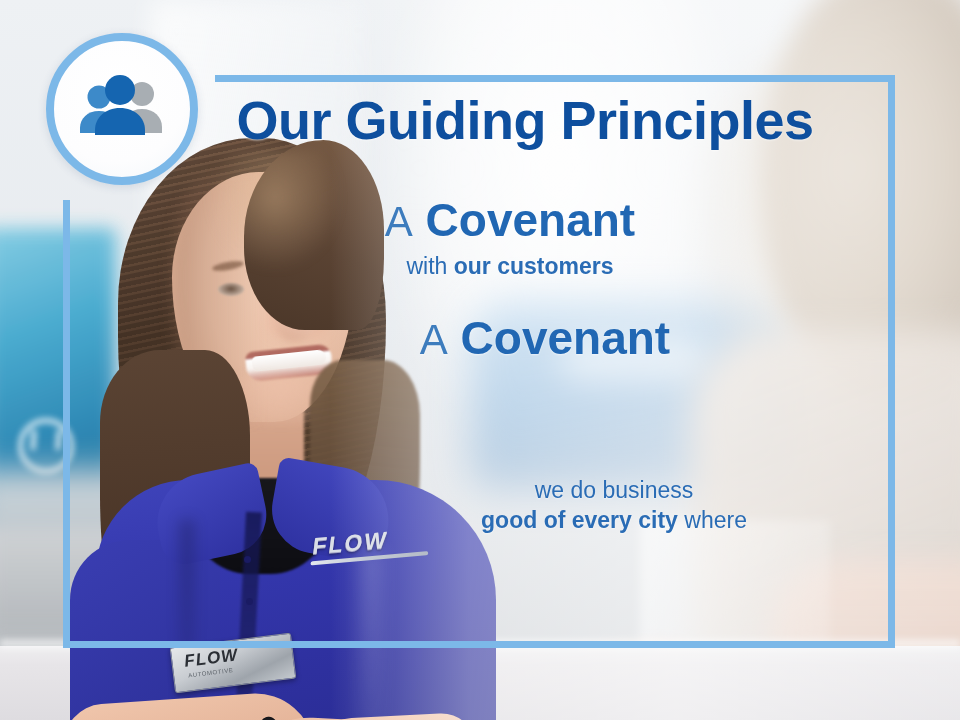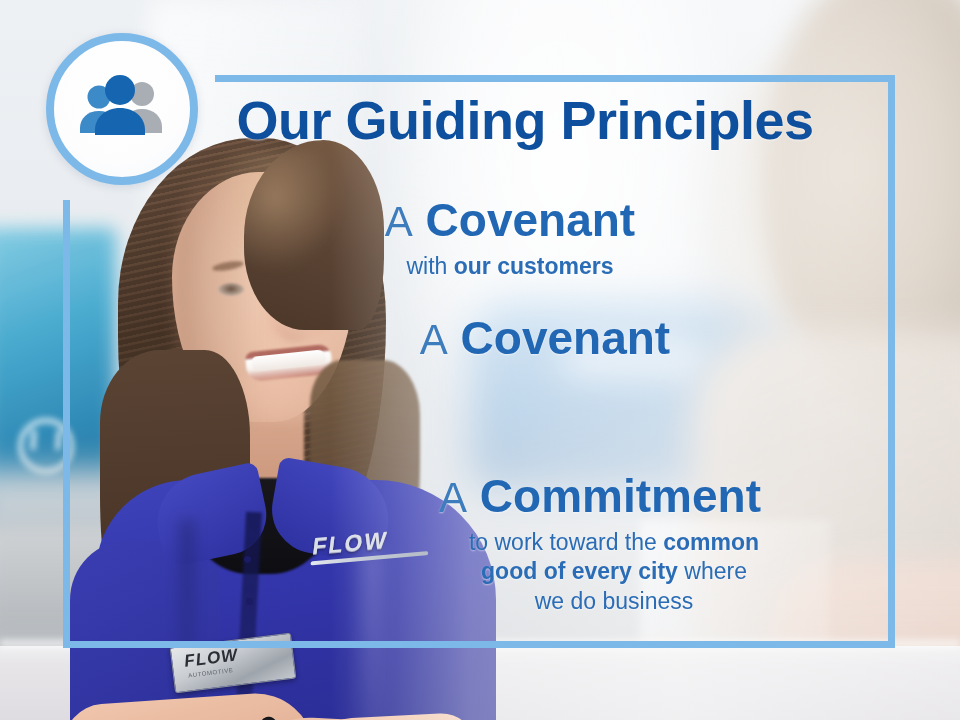--- a/index.html
+++ b/index.html
@@ -561,25 +561,20 @@
     </div>
 
     <div class="principle p2">
       <div class="p-title">
         <span class="art">A</span>
         <span class="word">Covenant</span>
       </div>
     </div>
 
     <div class="principle p3">
-      <div class="p-title">
-        <span class="art">A</span>
-        <span class="word">Commitment</span>
-      </div>
       <div class="p-sub">
-        <div>to work toward the <b>common</b></div>
+        <div>we do business</div>
         <div><b>good of every city</b> where</div>
-        <div>we do business</div>
       </div>
     </div>
 
   </div>
 </div>
 
 </body></html>

